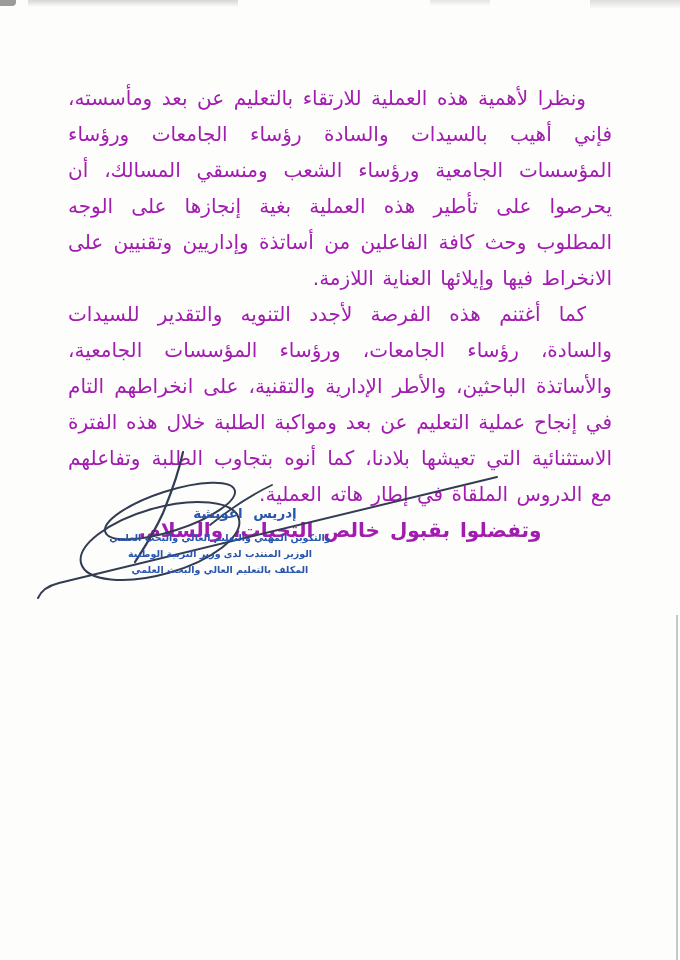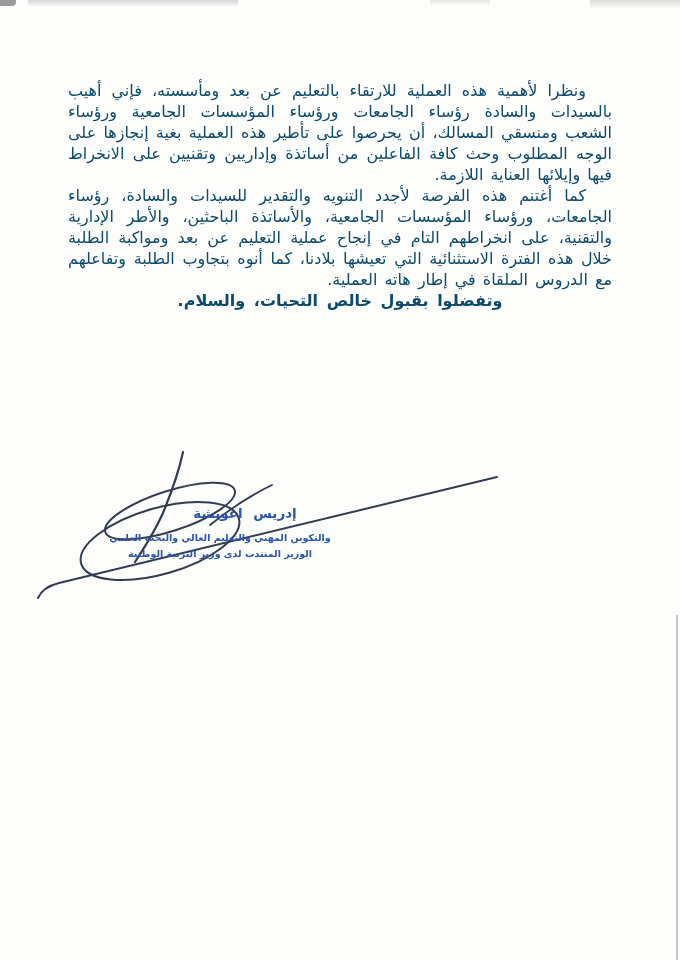--- a/index.html
+++ b/index.html
@@ -20,23 +20,23 @@
     background:linear-gradient(to bottom, rgba(170,170,170,.30), rgba(170,170,170,0));}
   .artifact.smudge-tr{right:0;top:0;width:90px;height:9px;
     background:linear-gradient(to bottom, rgba(160,160,160,.35), rgba(160,160,160,0));}
   .artifact.edge-right{right:2px;top:615px;width:2px;height:345px;background:#8d9296;opacity:.5;}
 
   
   .letter-body{
     position:absolute;
     top:80px;left:68px;right:68px;
     direction:rtl;
-    color:#0c4a6e;
-    font-size:16px;
-    line-height:21px;
+    color:#a21caf;
+    font-size:20px;
+    line-height:36px;
     text-align:justify;
   }
   .letter-body p{margin:0;}
   .para{text-indent:26px;word-spacing:2px;}
   .para + .para{margin-top:0;}
   .closing{
     margin-top:22px;
     text-align:center;
     text-indent:0;
     font-weight:bold;
@@ -101,16 +101,17 @@
       <ellipse cx="135" cy="98" rx="82" ry="33" transform="rotate(-16 135 98)" stroke="#333c52" stroke-width="2"></ellipse>
 
       <path d="M185,82 C205,66 226,52 247,42" stroke="#333c52" stroke-width="1.8" stroke-linecap="round"></path>
     </svg>
 
     <div class="sig-name">إدريس اعويشة</div>
 
     <div class="sig-title">
       <div>والتكوين المهني والتعليم العالي والبحث العلمي</div>
       <div>الوزير المنتدب لدى وزير التربية الوطنية</div>
+      <div>المكلف بالتعليم العالي والبحث العلمي</div>
     </div>
   </div>
 
 </div>
 
 </body></html>

